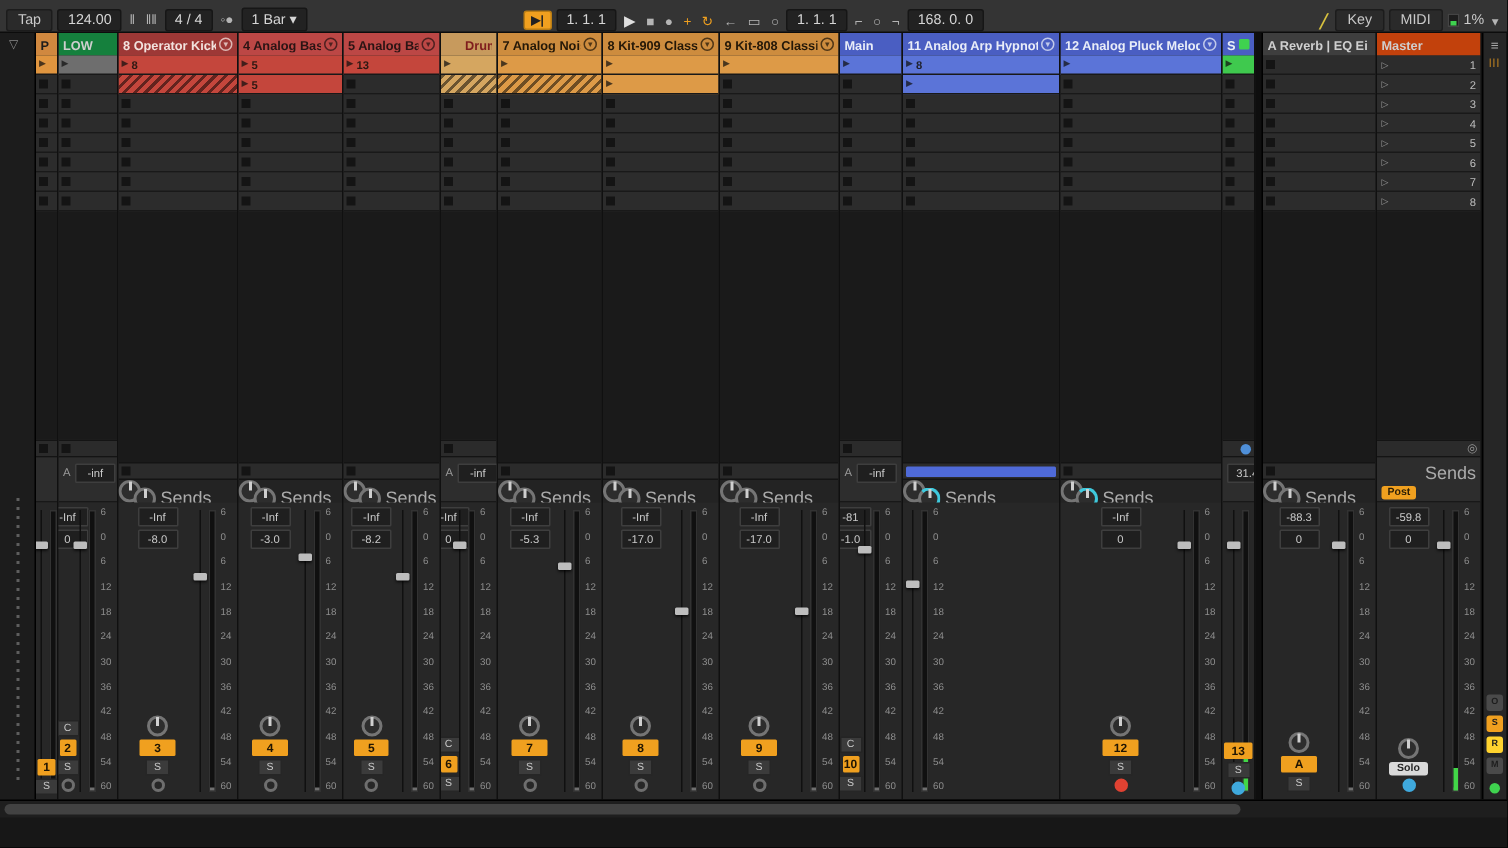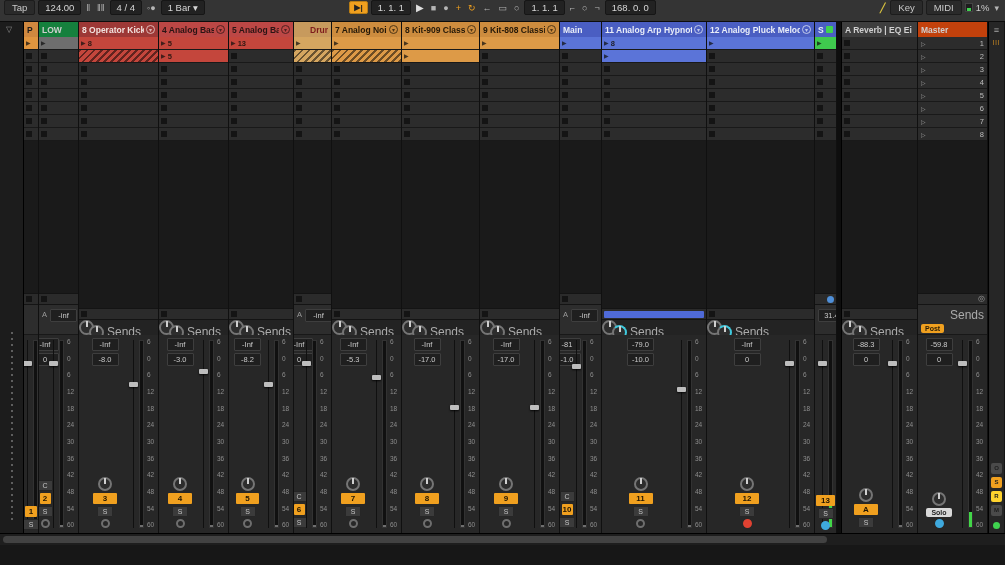--- a/index.html
+++ b/index.html
@@ -1,21 +1,21 @@
 <!DOCTYPE html>
 <html><head>
 <meta charset="utf-8">
 <style>
   *{box-sizing:border-box;margin:0;padding:0;}
   html,body{background:#000;}
   body{font-family:"Liberation Sans",sans-serif;-webkit-font-smoothing:antialiased;}
   .app{width:1005px;height:565px;background:#171717;position:relative;overflow:hidden;color:#ccc;}
 
   
-  .transport{height:22px;background:#343434;border-bottom:1px solid #0c0c0c;display:flex;align-items:flex-start;font-size:9.5px;padding:0 4px;}
+  .transport{height:22px;background:#343434;border-bottom:1px solid #0c0c0c;display:flex;align-items:flex-end;font-size:9.5px;padding:0 4px;}
   .tl,.tr{flex:1;display:flex;align-items:center;gap:3px;}
   .tr{justify-content:flex-end;}
   .tc{display:flex;align-items:center;gap:3px;}
   .tchip{background:#2a2a2a;border:1px solid #1c1c1c;color:#c9c9c9;border-radius:2px;padding:1px 7px;font-size:9.5px;font-family:inherit;}
   .tbox{background:#222;border:1px solid #161616;border-radius:2px;padding:1px 6px;color:#d6d6d6;white-space:nowrap;}
   .ticon{color:#b5b5b5;padding:0 2px;font-size:9px;white-space:nowrap;}
   .ticon.play{color:#dfdfdf;font-size:10px;}
   .orange{color:#f0a01f;}
   .follow{background:#f0a01f;color:#222;border-color:#b97d15;padding:1px 4px;font-size:8px;font-weight:bold;}
   .draw{color:#d8c23f;font-weight:bold;}
@@ -875,29 +875,20 @@
             <div class="sprog"></div>
           </div>
           <div class="sendrow knob">
             <div class="kwrap">
               <div class="knob arc"></div>
               <span class="klab">A</span>
             </div>
             <span class="sendslab">Sends</span>
           </div>
           <div class="farea">
-            <div class="fleft">
-              <span class="vbox peak">-79.0</span>
-              <span class="vbox vol">-10.0</span>
-              <div class="fspacer"></div>
-              <div class="knob pan"></div>
-              <span class="numbox">11</span>
-              <span class="sbtn">S</span>
-              <span class="armbtn"></span>
-            </div>
             <div class="fgroove">
               <div class="fhandle" style="top: 24.8182%;"></div>
             </div>
             <div class="fmeter"></div>
             <div class="fscale">
               <span class="ftick">6</span>
               <span class="ftick">0</span>
               <span class="ftick">6</span>
               <span class="ftick">12</span>
               <span class="ftick">18</span>

